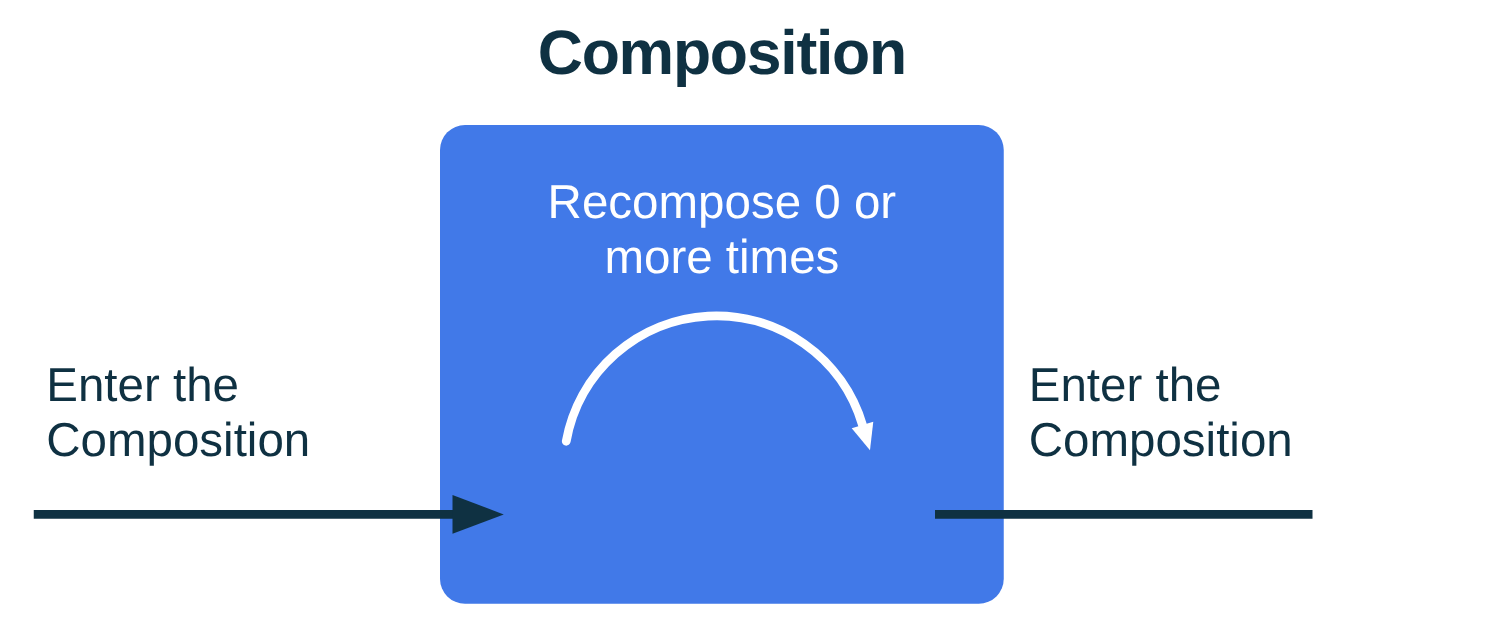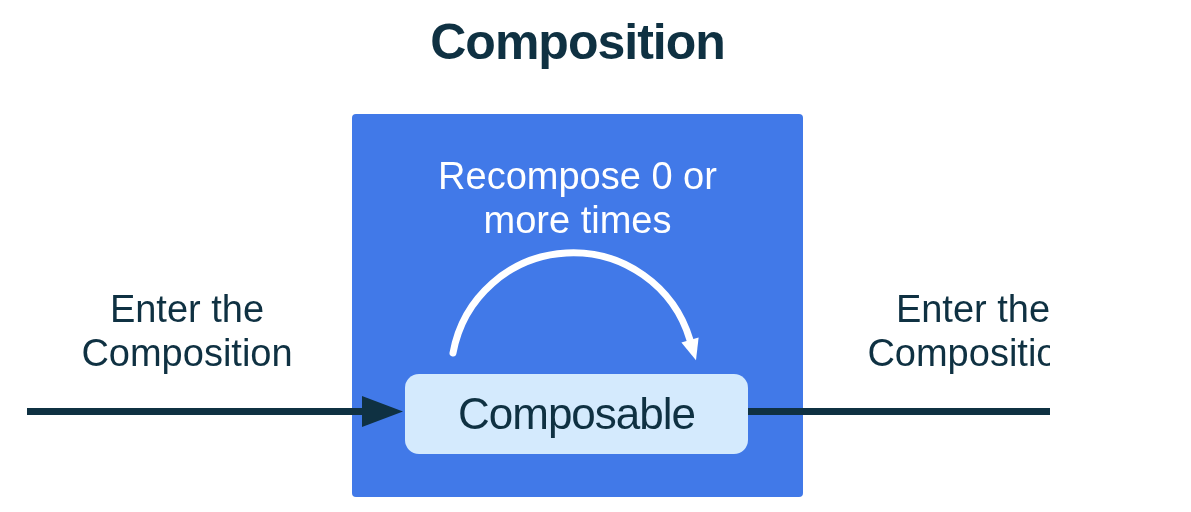--- a/index.html
+++ b/index.html
@@ -31,25 +31,25 @@
     line-height: 60px;
     font-weight: 700;
     letter-spacing: -1px;
     color: var(--dark-navy);
     white-space: nowrap;
   }
 
   .composition-box {
     position: absolute;
     left: 352px;
-    top: 114px;
+    top: 100px;
     width: 451px;
     height: 383px;
     background: var(--accent-blue);
-    border-radius: 4px;
+    border-radius: 20px;
   }
 
   .recompose-label {
     position: absolute;
     left: 0;
     right: 0;
     top: 40px;
     text-align: center;
     font-size: 38px;
     line-height: 44px;
@@ -76,21 +76,20 @@
     font-weight: 500;
     letter-spacing: -1px;
     color: var(--dark-navy);
     white-space: nowrap;
   }
 
   .side-label {
     position: absolute;
     top: 287px;
     width: 300px;
-    text-align: center;
     font-size: 38px;
     line-height: 44px;
     font-weight: 500;
     color: var(--dark-navy);
     white-space: pre-line;
   }
   .side-label.enter { left: 37px; }
   .side-label.leave { left: 823px; }
 
   .overlay {
@@ -116,23 +115,20 @@
 
 <div class="canvas">
 
   <div class="title">Composition</div>
 
   <div class="composition-box">
 
     <div class="recompose-label">Recompose 0 or
 more times</div>
 
-    <div class="composable-box">
-      <span class="composable-text">Composable</span>
-    </div>
   </div>
 
   <div class="side-label enter">Enter the
 Composition</div>
 
   <div class="side-label leave">Enter the
 Composition</div>
 
   <svg class="overlay" viewBox="0 0 1191 512">
     <defs>

